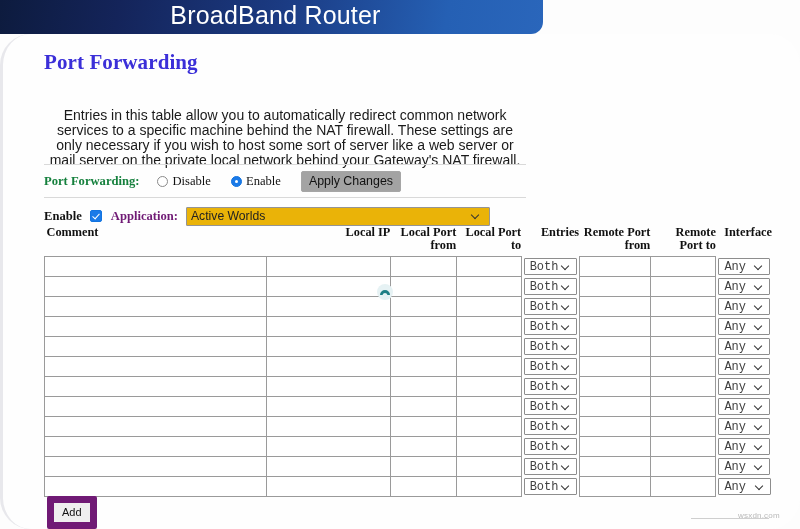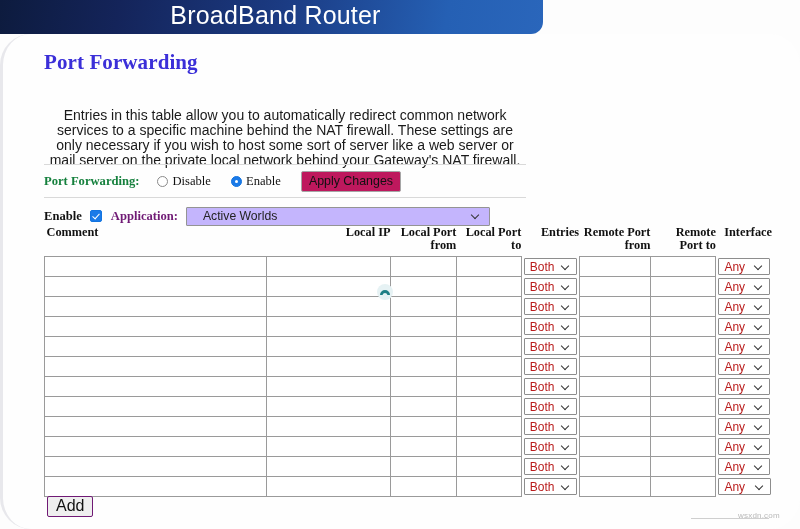--- a/index.html
+++ b/index.html
@@ -131,21 +131,21 @@
   .radio-label {
     font-family: "Liberation Serif", serif;
     font-size: 12.6px;
     color: #111;
     margin-right: 14px;
   }
   #apply-btn {
     font-family: "Liberation Sans", sans-serif;
     font-size: 12.4px;
     color: #111;
-    background: #be185d;
+    background: #a3a3a3;
     border: 1px solid #a6a6a6;
     border-radius: 2px;
     padding: 2px 7px 3px 7px;
     line-height: 14px;
     cursor: default;
   }
 
   
   #app-row {
     position: absolute;
@@ -185,27 +185,27 @@
     font-family: "Liberation Serif", serif;
     font-weight: bold;
     font-size: 12.6px;
     color: #701a75;
     margin-right: 8px;
   }
   #app-select {
     width: 304px;
     height: 19px;
     border: 1px solid #949494;
-    background: #c4b5fd;
+    background: #eab308;
     border-radius: 1px;
     box-sizing: border-box;
     position: relative;
     display: flex;
     align-items: center;
-    padding-left: 16px;
+    padding-left: 4px;
   }
   #app-select-value {
     font-family: "Liberation Sans", sans-serif;
     font-size: 12.2px;
     color: #222;
   }
   .chev {
     position: absolute;
     right: 9px;
     top: 50%;
@@ -262,23 +262,23 @@
     border: 1px solid #8d8d8d;
     background: #fff;
     height: 17px;
     margin: 1px 2px;
     padding-left: 5px;
     position: relative;
     border-radius: 1px;
     box-sizing: border-box;
   }
   .cell-sel span.val {
-    font-family: Liberation Sans, sans-serif;
+    font-family: Liberation Mono, monospace;
     font-size: 12px;
-    color: #b91c1c;
+    color: #404040;
   }
   .cell-sel .chev { right: 6px; }
 
   
   .col-comment  { width: 230px; }
   .col-localip  { width: 128px; }
   .col-lpfrom   { width: 67px; }
   .col-lpto     { width: 66px; }
   .col-protocol { width: 58px; }
   .col-rpfrom   { width: 72px; }
@@ -294,24 +294,24 @@
     height: 16px;
     pointer-events: none;
   }
 
   
   #add-btn {
     position: absolute;
     left: 44px;
     top: 462px;
     font-family: "Liberation Sans", sans-serif;
-    font-size: 16px;
+    font-size: 11px;
     color: #111;
     background: #efefef;
-    border: 1px solid #701a75;
+    border: 7px solid #701a75;
     border-radius: 2px;
     padding: 2px 8px 3px 8px;
     line-height: 14px;
     cursor: default;
   }
 
   
   #wm-rule {
     position: absolute;
     left: 688px;

